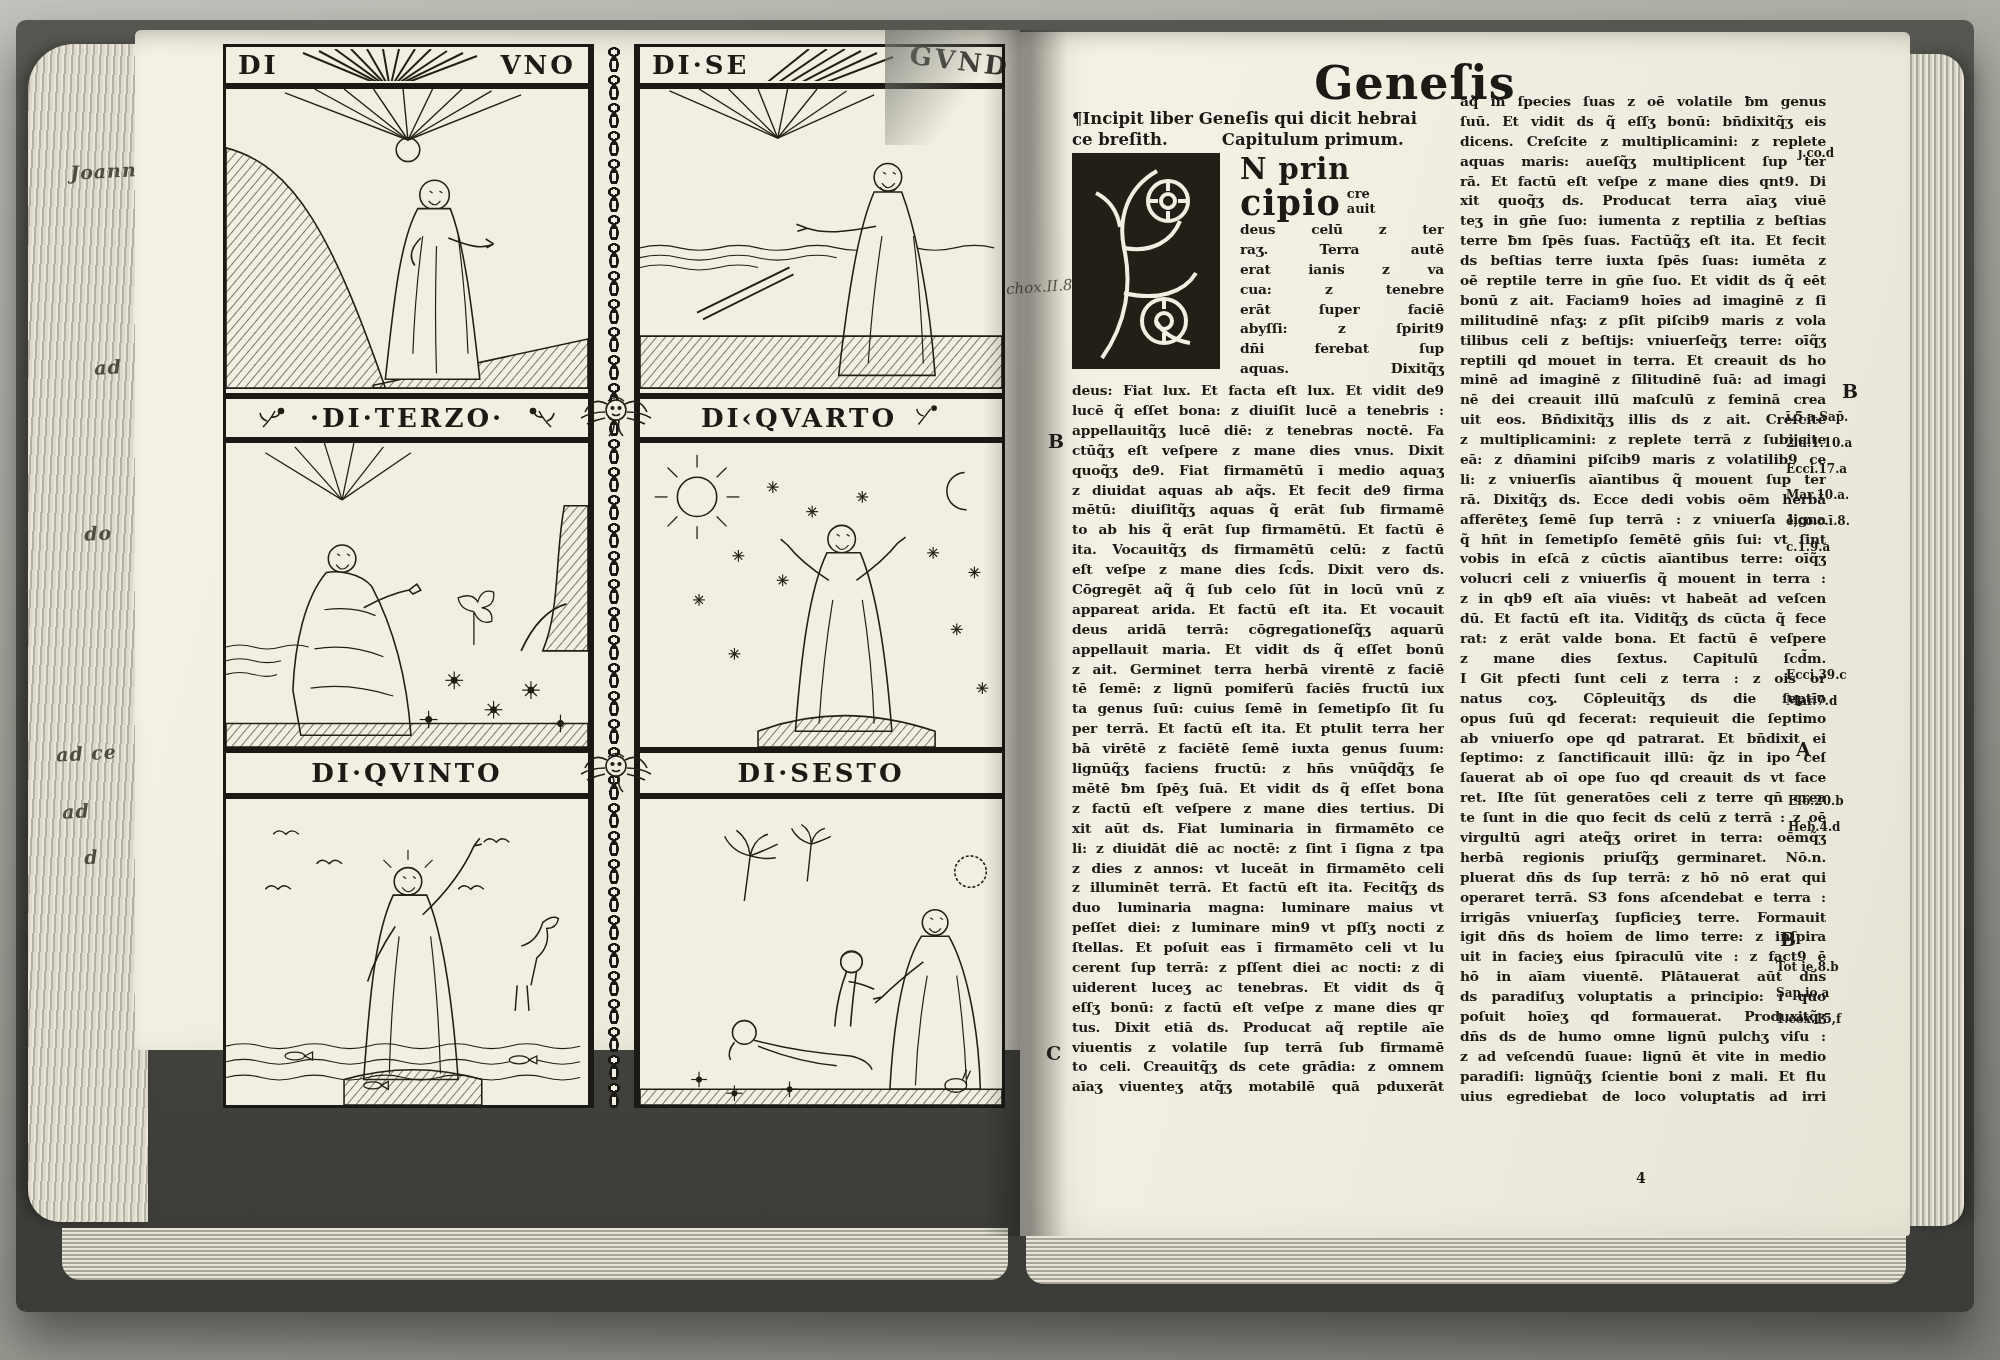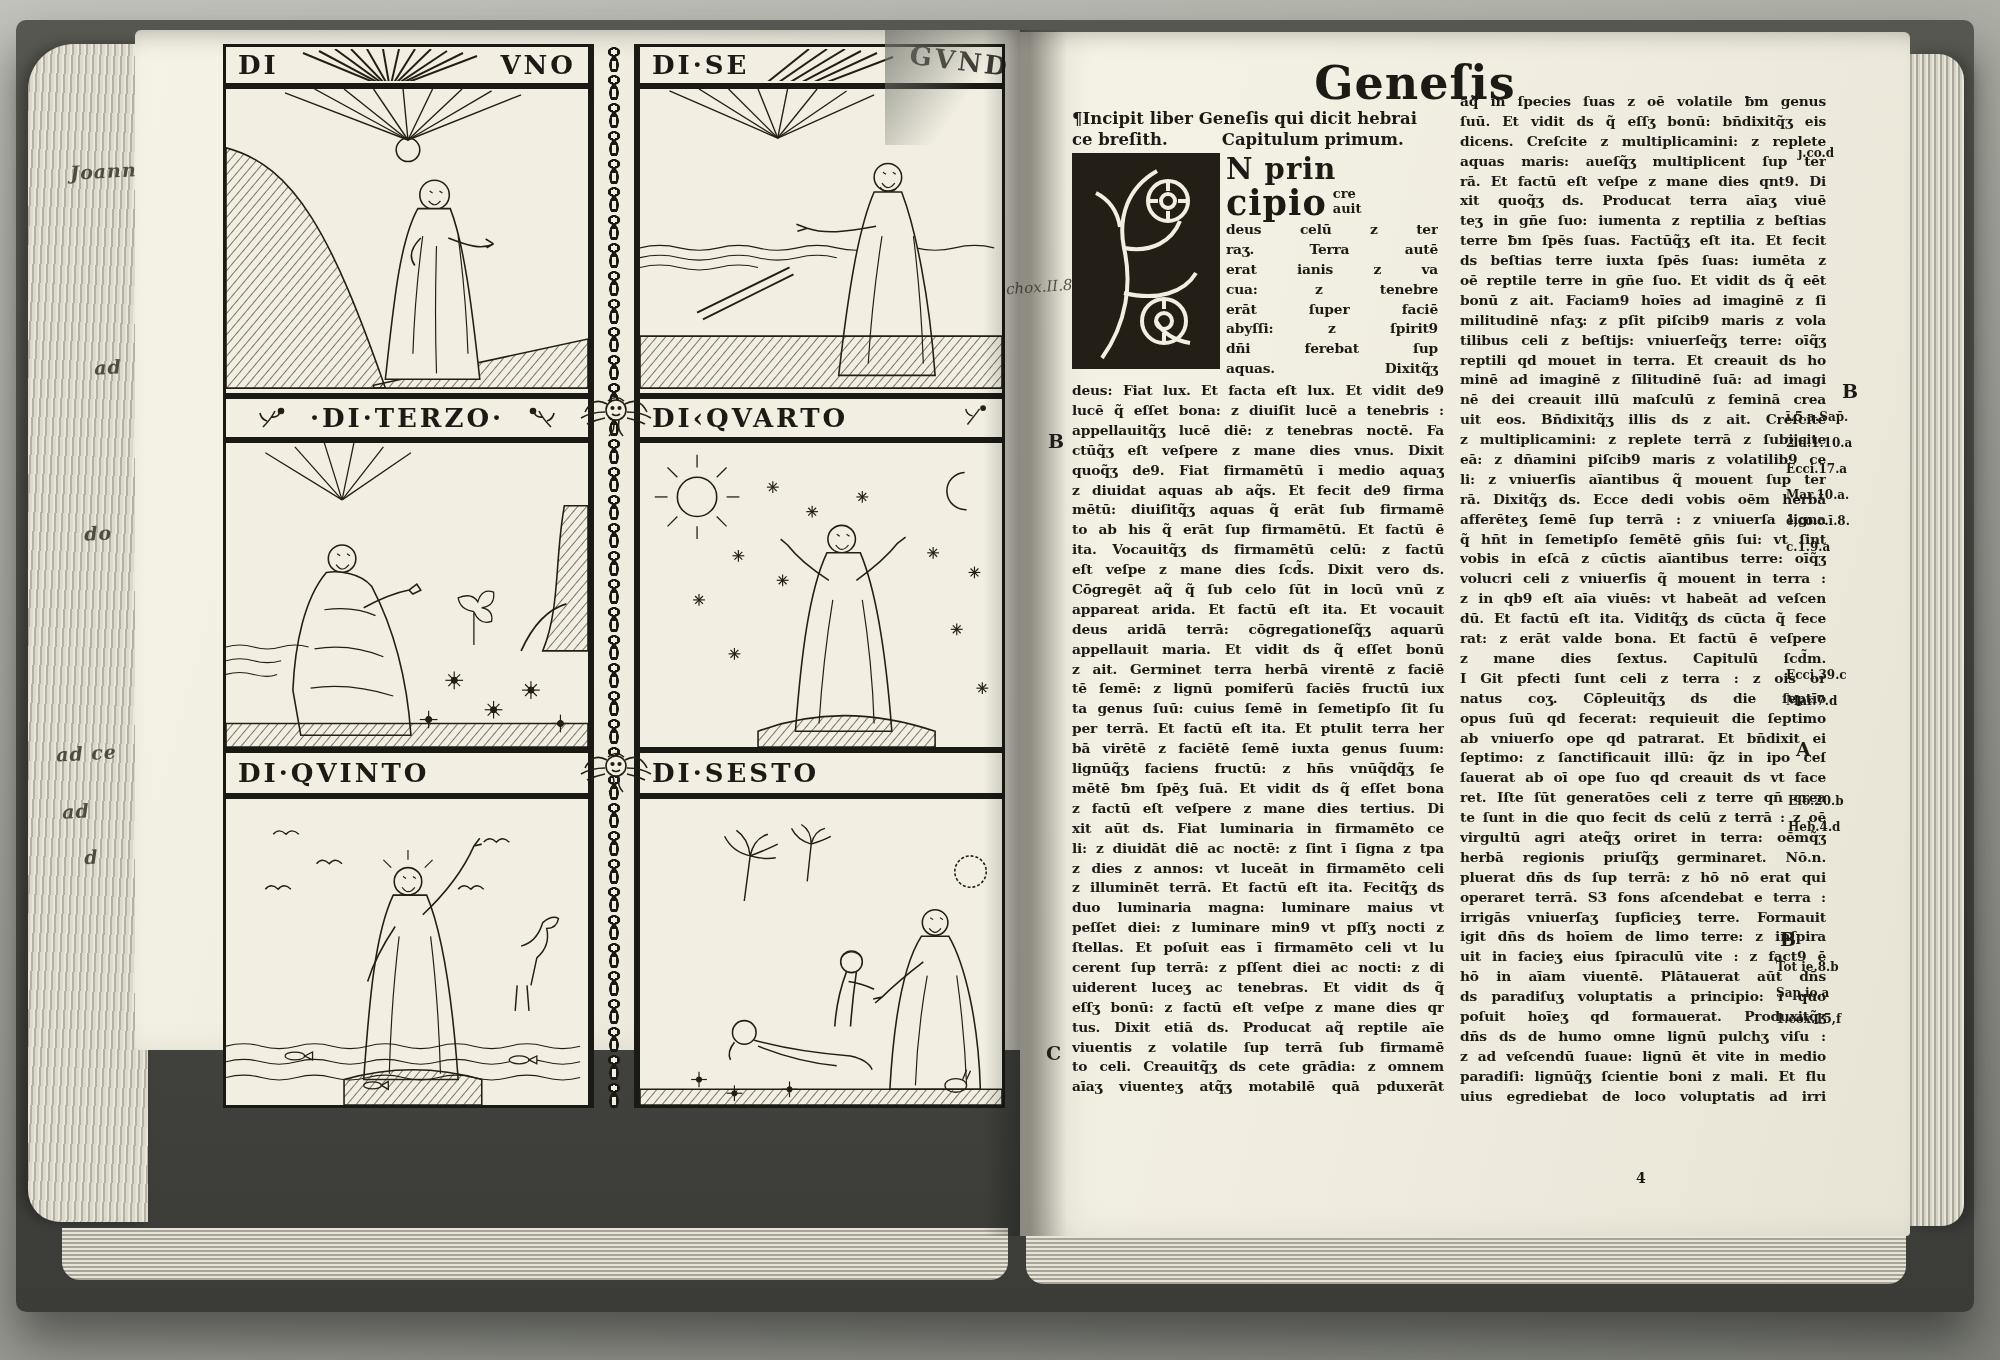--- a/index.html
+++ b/index.html
@@ -37,37 +37,37 @@
   .woodcuts{position:absolute;left:88px;top:14px;display:grid;
     grid-template-columns:368px 46px 368px;
     grid-template-rows:42px 310px 44px 310px 46px 312px;}
   .chain{grid-column:2;grid-row:1/7;border-left:3px solid #1b1914;border-right:3px solid #1b1914;
     background-image:radial-gradient(ellipse 9px 7px at 50% 8px,#f1eee1 0 3.5px,#1b1914 3.5px 6px,rgba(0,0,0,0) 6.5px),
                      radial-gradient(ellipse 5px 9px at 50% 21px,#f1eee1 0 2.5px,#1b1914 2.5px 4.5px,rgba(0,0,0,0) 5px);
     background-size:100% 28px;}
   .cap{border:3px solid #1b1914;display:flex;align-items:center;justify-content:space-between;
     padding:0 12px;font-weight:bold;font-size:26px;letter-spacing:3px;background:#f2efe2;}
   .cap .mid{flex:1;display:flex;justify-content:center;align-items:center;}
-  .cap.center{gap:18px;}
+  .cap.center{justify-content:center;gap:18px;}
   .panel{border:3px solid #1b1914;background:#f2efe2;overflow:hidden;}
   svg.wc{width:100%;height:100%;display:block;}
   .gvnd{transform:rotate(7deg) translateY(-4px);opacity:.85;}
   .cherub{position:absolute;width:78px;height:54px;}
   
   .rp-header{position:absolute;left:0;top:24px;width:790px;text-align:center;
     font-size:46px;font-weight:bold;letter-spacing:1px;}
   .col{position:absolute;}
   #col1{left:52px;top:76px;width:372px;}
   #col2{left:440px;top:60px;width:366px;}
   .inc{font-size:16.5px;font-weight:bold;height:21px;line-height:21px;overflow:hidden;white-space:nowrap;}
   .inc2{display:flex;}
   .inc2 .cap-head{margin-left:54px;}
   .tl{font-size:13.8px;font-weight:bold;height:19.9px;line-height:19.9px;letter-spacing:-0.2px;
     text-align:justify;text-align-last:justify;overflow:hidden;}
-  .dc-row{display:flex;gap:6px;margin:3px 0 2px 0;}
+  .dc-row{display:flex;gap:20px;margin:3px 0 2px 0;}
   .dc-box{width:148px;height:216px;flex:none;}
   .dc-text{width:212px;}
   .dc-w1{font-size:29px;font-weight:bold;line-height:33px;letter-spacing:1px;}
   .dc-w2row{display:flex;align-items:flex-start;gap:6px;}
   .dc-w2{font-size:35px;font-weight:bold;line-height:34px;letter-spacing:1px;text-align:center;}
   .dc-side{font-size:13px;font-weight:bold;line-height:15px;}
   .gutter-note{position:absolute;left:-14px;top:246px;font-size:15px;font-style:italic;color:#57534a;transform:rotate(-4deg);}
   .ml{position:absolute;font-weight:bold;font-size:19px;}
   .mn{position:absolute;font-weight:bold;font-size:12px;line-height:26px;white-space:nowrap;}
   .endmark{position:absolute;left:616px;top:1138px;font-size:14px;font-weight:bold;}

